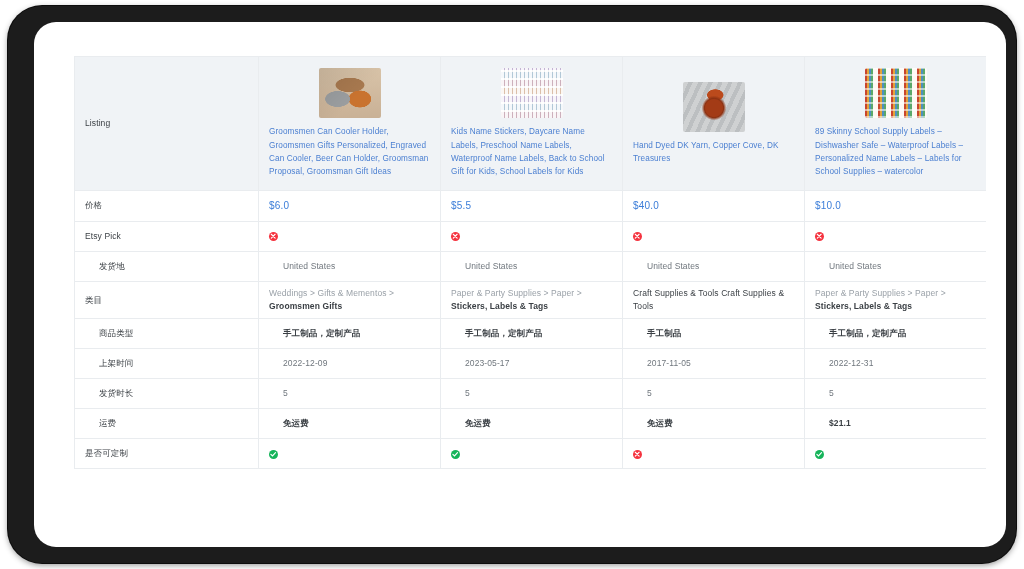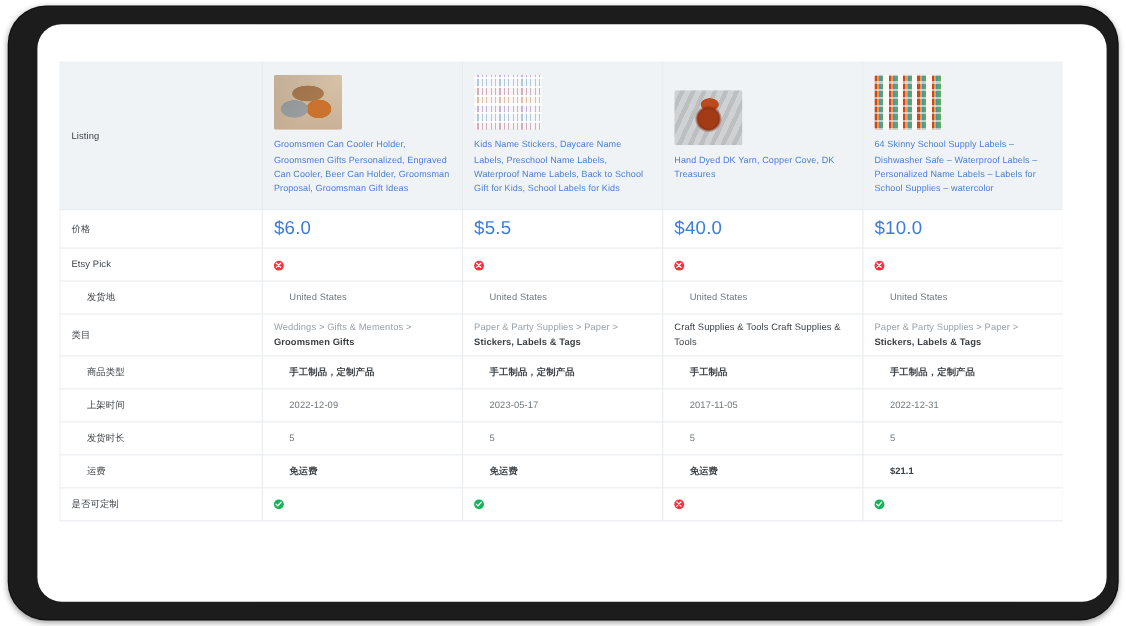--- a/index.html
+++ b/index.html
@@ -25,21 +25,21 @@
     left: 26px; top: 16px;
     width: 972px; height: 525px;
     background: #ffffff;
     border-radius: 22px 22px 22px 22px;
     overflow: hidden;
   }
 
   
   #table-wrap {
     position: absolute;
-    left: 20px;   
+    left: 40px;   
     top: 34px;    
     width: 912px;
     height: 470px;
     overflow: hidden;
   }
   table.compare {
     border-collapse: collapse;
     table-layout: fixed;
     width: 912px;
     border: 1px solid #e4e7ea;
@@ -67,20 +67,21 @@
   td.label-cell {
     font-size: 8.5px;
     color: #3a3f44;
     font-weight: 400;
   }
   tr.row-listing td.label-cell { background: #f0f3f6; }
 
   .listing-inner {
     display: flex;
     flex-direction: column;
+    align-items: center;
     justify-content: flex-start;
     gap: 7px;
   }
   .thumb {
     width: 62px; height: 50px;
     border-radius: 2px;
     flex: 0 0 auto;
     background-size: cover;
     background-position: center;
   }
@@ -90,21 +91,21 @@
     color: #4a7fd1;
     text-align: left;
     width: 100%;
     word-break: break-word;
   }
 
   
   tr.row-price td { height: 31px; padding: 4px 10px; }
   .price {
     color: #3b7dd8;
-    font-size: 17px;
+    font-size: 10px;
     letter-spacing: .2px;
   }
 
   
   tr.row-flag td { height: 30px; padding: 4px 10px; }
 
   .badge {
     display: inline-block;
     width: 9px; height: 9px;
     border-radius: 50%;
@@ -191,21 +192,21 @@
               </td>
               <td>
                 <div class="listing-inner">
                   <div class="thumb t3"></div>
                   <a class="listing-title">Hand Dyed DK Yarn, Copper Cove, DK Treasures</a>
                 </div>
               </td>
               <td>
                 <div class="listing-inner">
                   <div class="thumb t4"></div>
-                  <a class="listing-title">64 Skinny School Supply Labels – Dishwasher Safe – Waterproof Labels – Personalized Name Labels – Labels for School Supplies – watercolor</a>
+                  <a class="listing-title">89 Skinny School Supply Labels – Dishwasher Safe – Waterproof Labels – Personalized Name Labels – Labels for School Supplies – watercolor</a>
                 </div>
               </td>
             </tr>
             <tr class="row-price">
               <td class="label-cell">价格</td>
               <td><span class="price">$6.0</span></td>
               <td><span class="price">$5.5</span></td>
               <td><span class="price">$40.0</span></td>
               <td><span class="price">$10.0</span></td>
             </tr>

